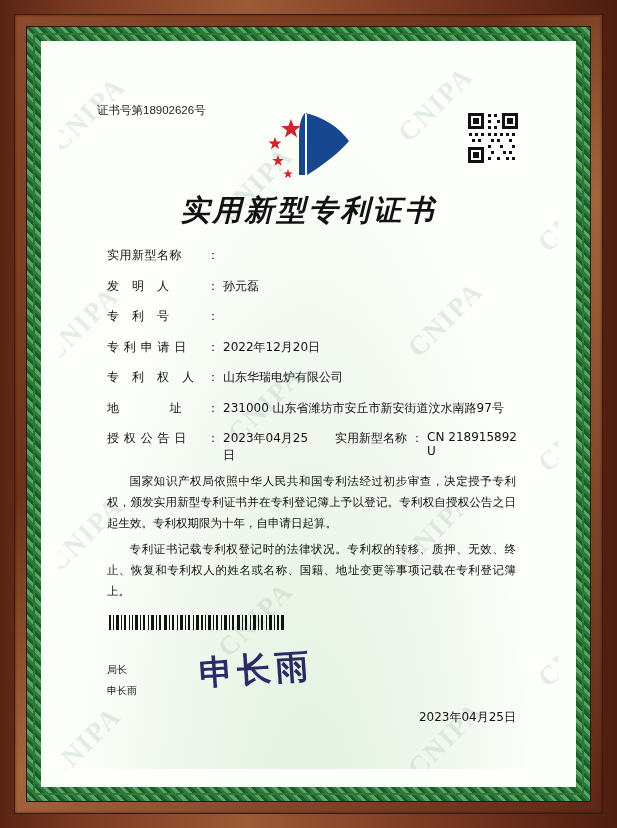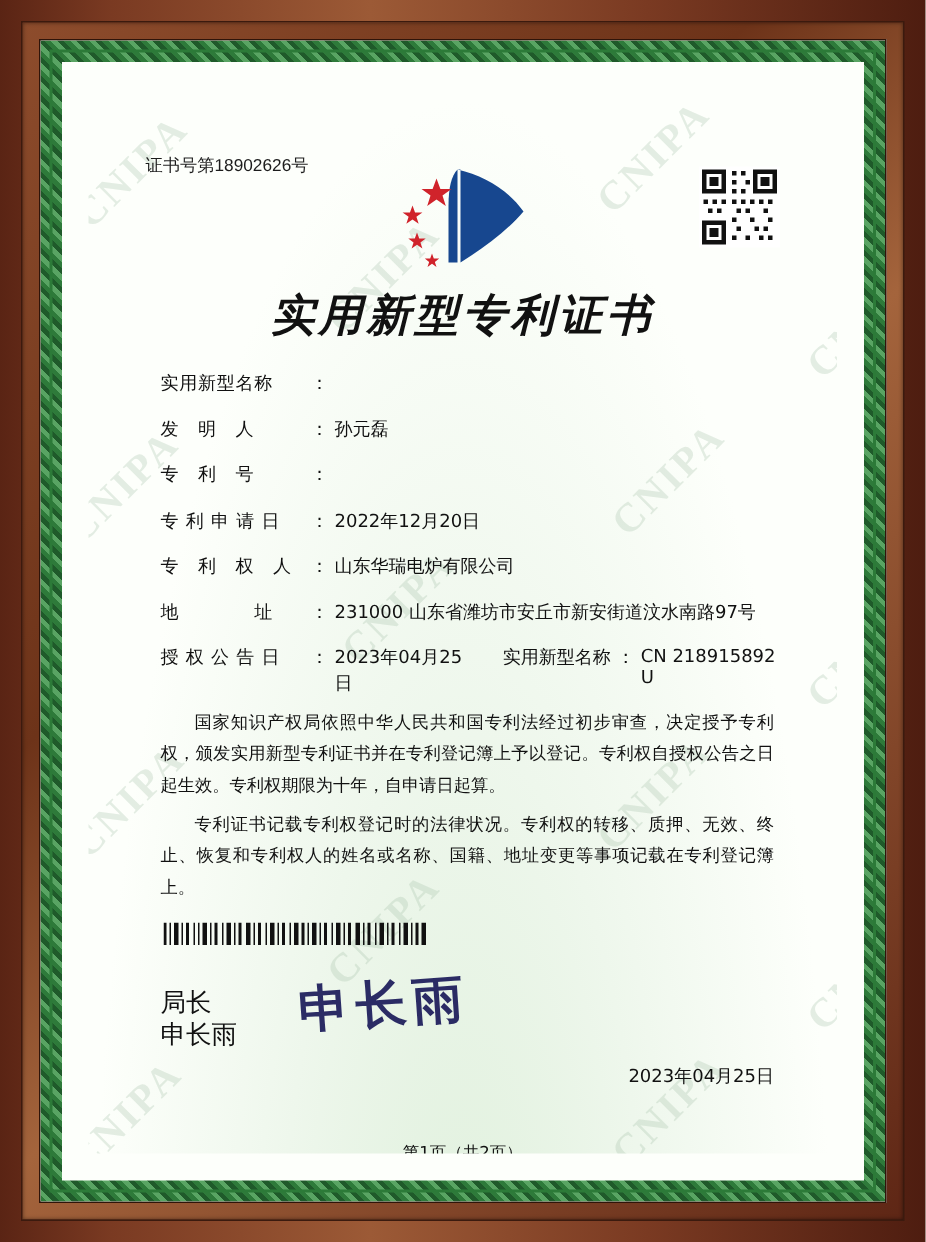--- a/index.html
+++ b/index.html
@@ -102,21 +102,21 @@
   }
   #para1{top:412px;}
   #para2{top:480px;}
   .para .indent{display:inline-block;width:22px;}
   .barcode{
     position:absolute;left:50px;top:556px;
     height:15px;width:175px;
   }
   .sign-block{
     position:absolute;left:48px;top:600px;
-    font-size:17px;line-height:21px;color:#111;
+    font-size:10px;line-height:21px;color:#111;
   }
   .signature{
     position:absolute;left:140px;top:588px;
     font-family:"Liberation Serif","DejaVu Serif",serif;
     font-size:34px;color:#1b1b5a;
     transform:rotate(-4deg);
     letter-spacing:4px;
     font-weight:bold;
     opacity:.92;
   }
@@ -319,19 +319,18 @@
 
           <div class="sign-block">
             <div>局长</div>
             <div>申长雨</div>
           </div>
 
           <div class="signature">申长雨</div>
 
           <div class="date-right">2023年04月25日</div>
 
-          <div class="pagenum">第1页（共2页）</div>
 
         </div>
       </div>
     </div>
   </div>
 </div>
 
 </body></html>

